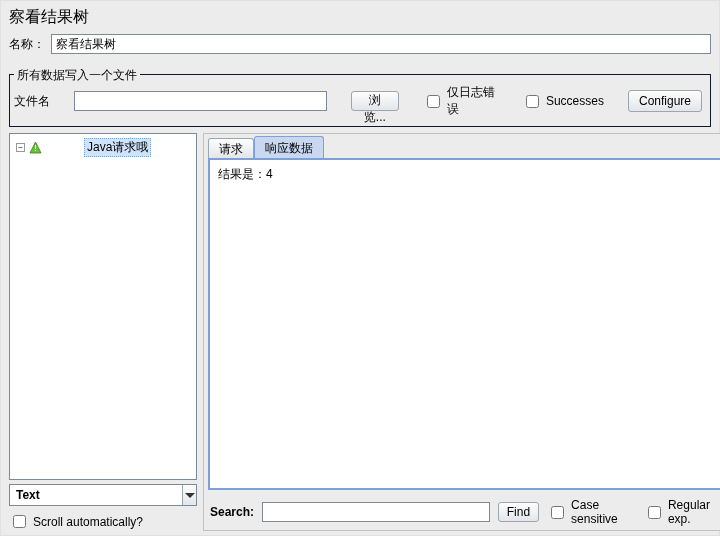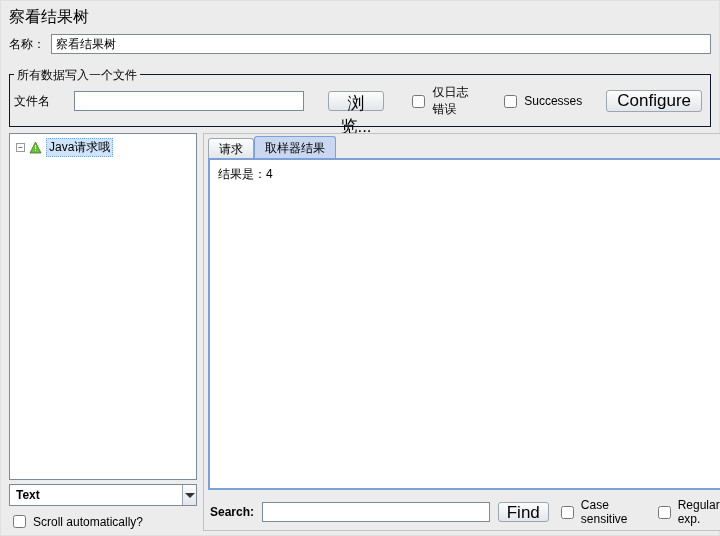--- a/index.html
+++ b/index.html
@@ -61,21 +61,21 @@
     height: 20px;
     border: 1px solid #7a8a99;
     background: #fff;
     padding: 1px 4px;
   }
   .btn {
     height: 22px;
     border: 1px solid #9aa6b2;
     background: linear-gradient(#fdfdfd, #e3e6ea);
     border-radius: 3px;
-    font-size: 17px;
+    font-size: 12px;
     padding: 0 10px;
     cursor: pointer;
   }
   .btn.small { height: 20px; padding: 0 8px; }
   .chk {
     display: inline-flex;
     align-items: center;
     gap: 4px;
     font-size: 12px;
   }
@@ -113,20 +113,21 @@
   }
   .tree-ico {
     width: 13px; height: 13px;
     display: inline-flex; align-items: center; justify-content: center;
   }
   .tree-ico svg { display:block; }
   .tree-label {
     background: #cfe4fb;
     border: 1px dotted #6fa8e6;
     padding: 0 2px;
+    margin-left: 38px;
   }
   .combo {
     display: flex;
     border: 1px solid #7a8a99;
     background: #f9a8d4;
     height: 22px;
     margin-top: 4px;
   }
   .combo input {
     flex: 1;
@@ -250,21 +251,21 @@
       </div>
       <label class="chk scrollchk">
         <input type="checkbox" style="">
           <span>Scroll automatically?</span>
       </label>
     </div>
 
     <div class="right">
       <div class="tabs">
         <div class="tab">请求</div>
-        <div class="tab active">取样器结果</div>
+        <div class="tab active">响应数据</div>
       </div>
       <div class="content">结果是：4</div>
       <div class="searchbar">
         <label class="sl">Search:</label>
         <input class="si" type="text" value="" style="">
         <button class="btn small">Find</button>
         <label class="chk">
           <input type="checkbox" style="">
             <span>Case sensitive</span>
         </label>

